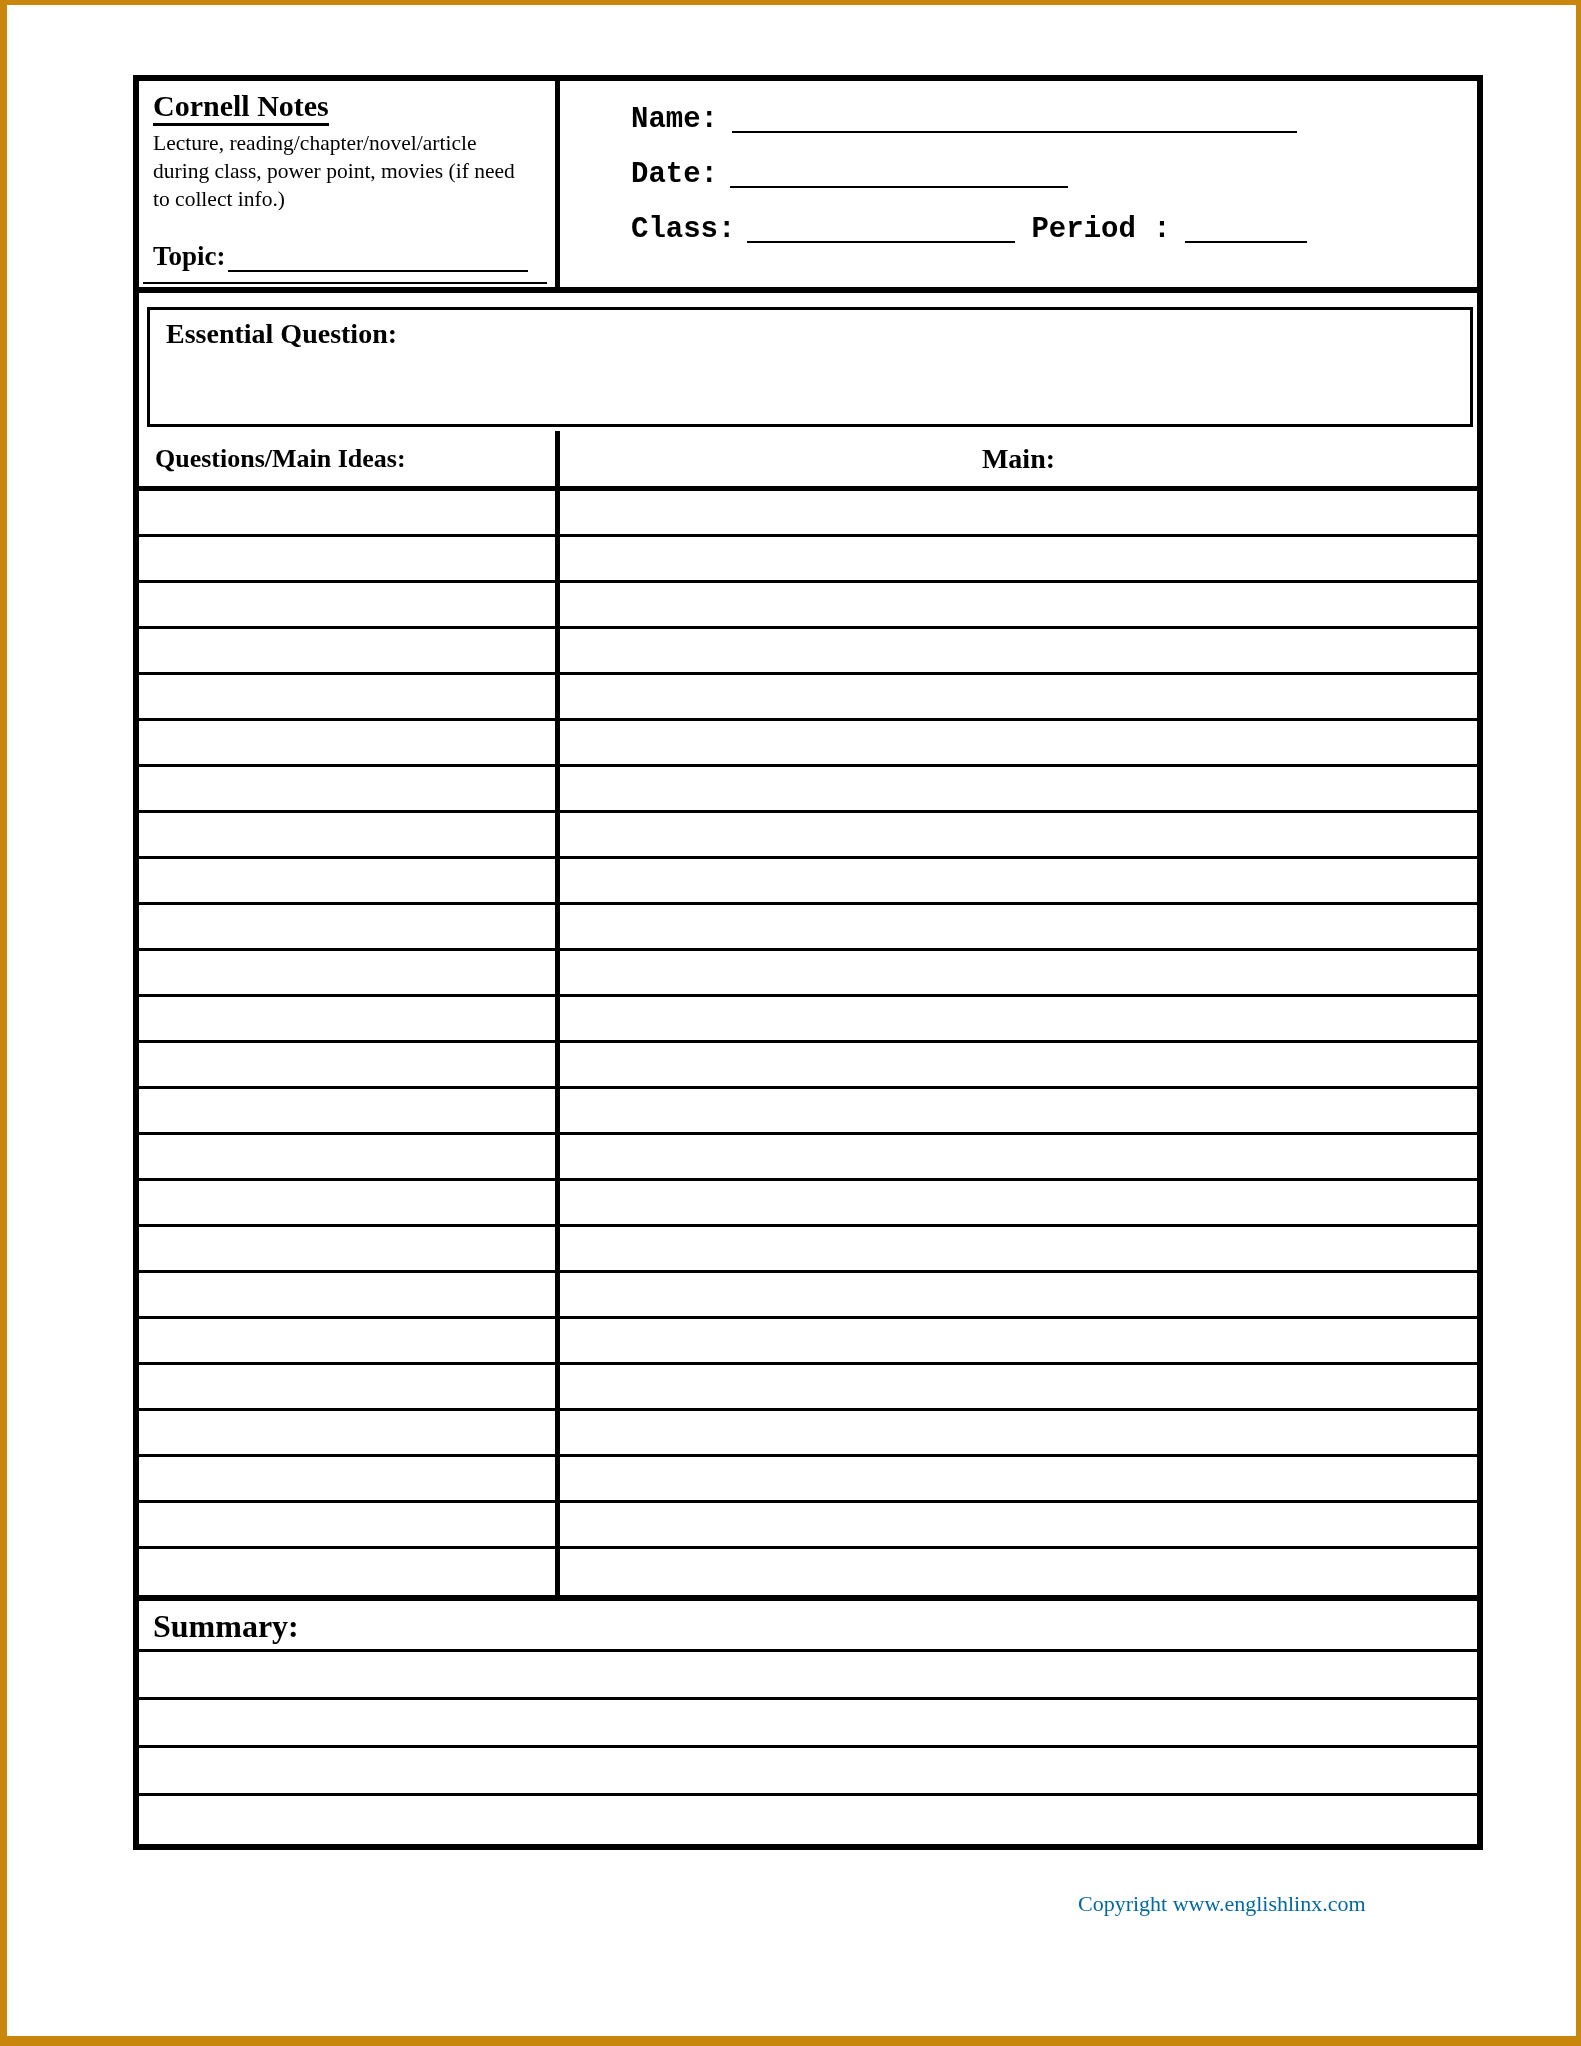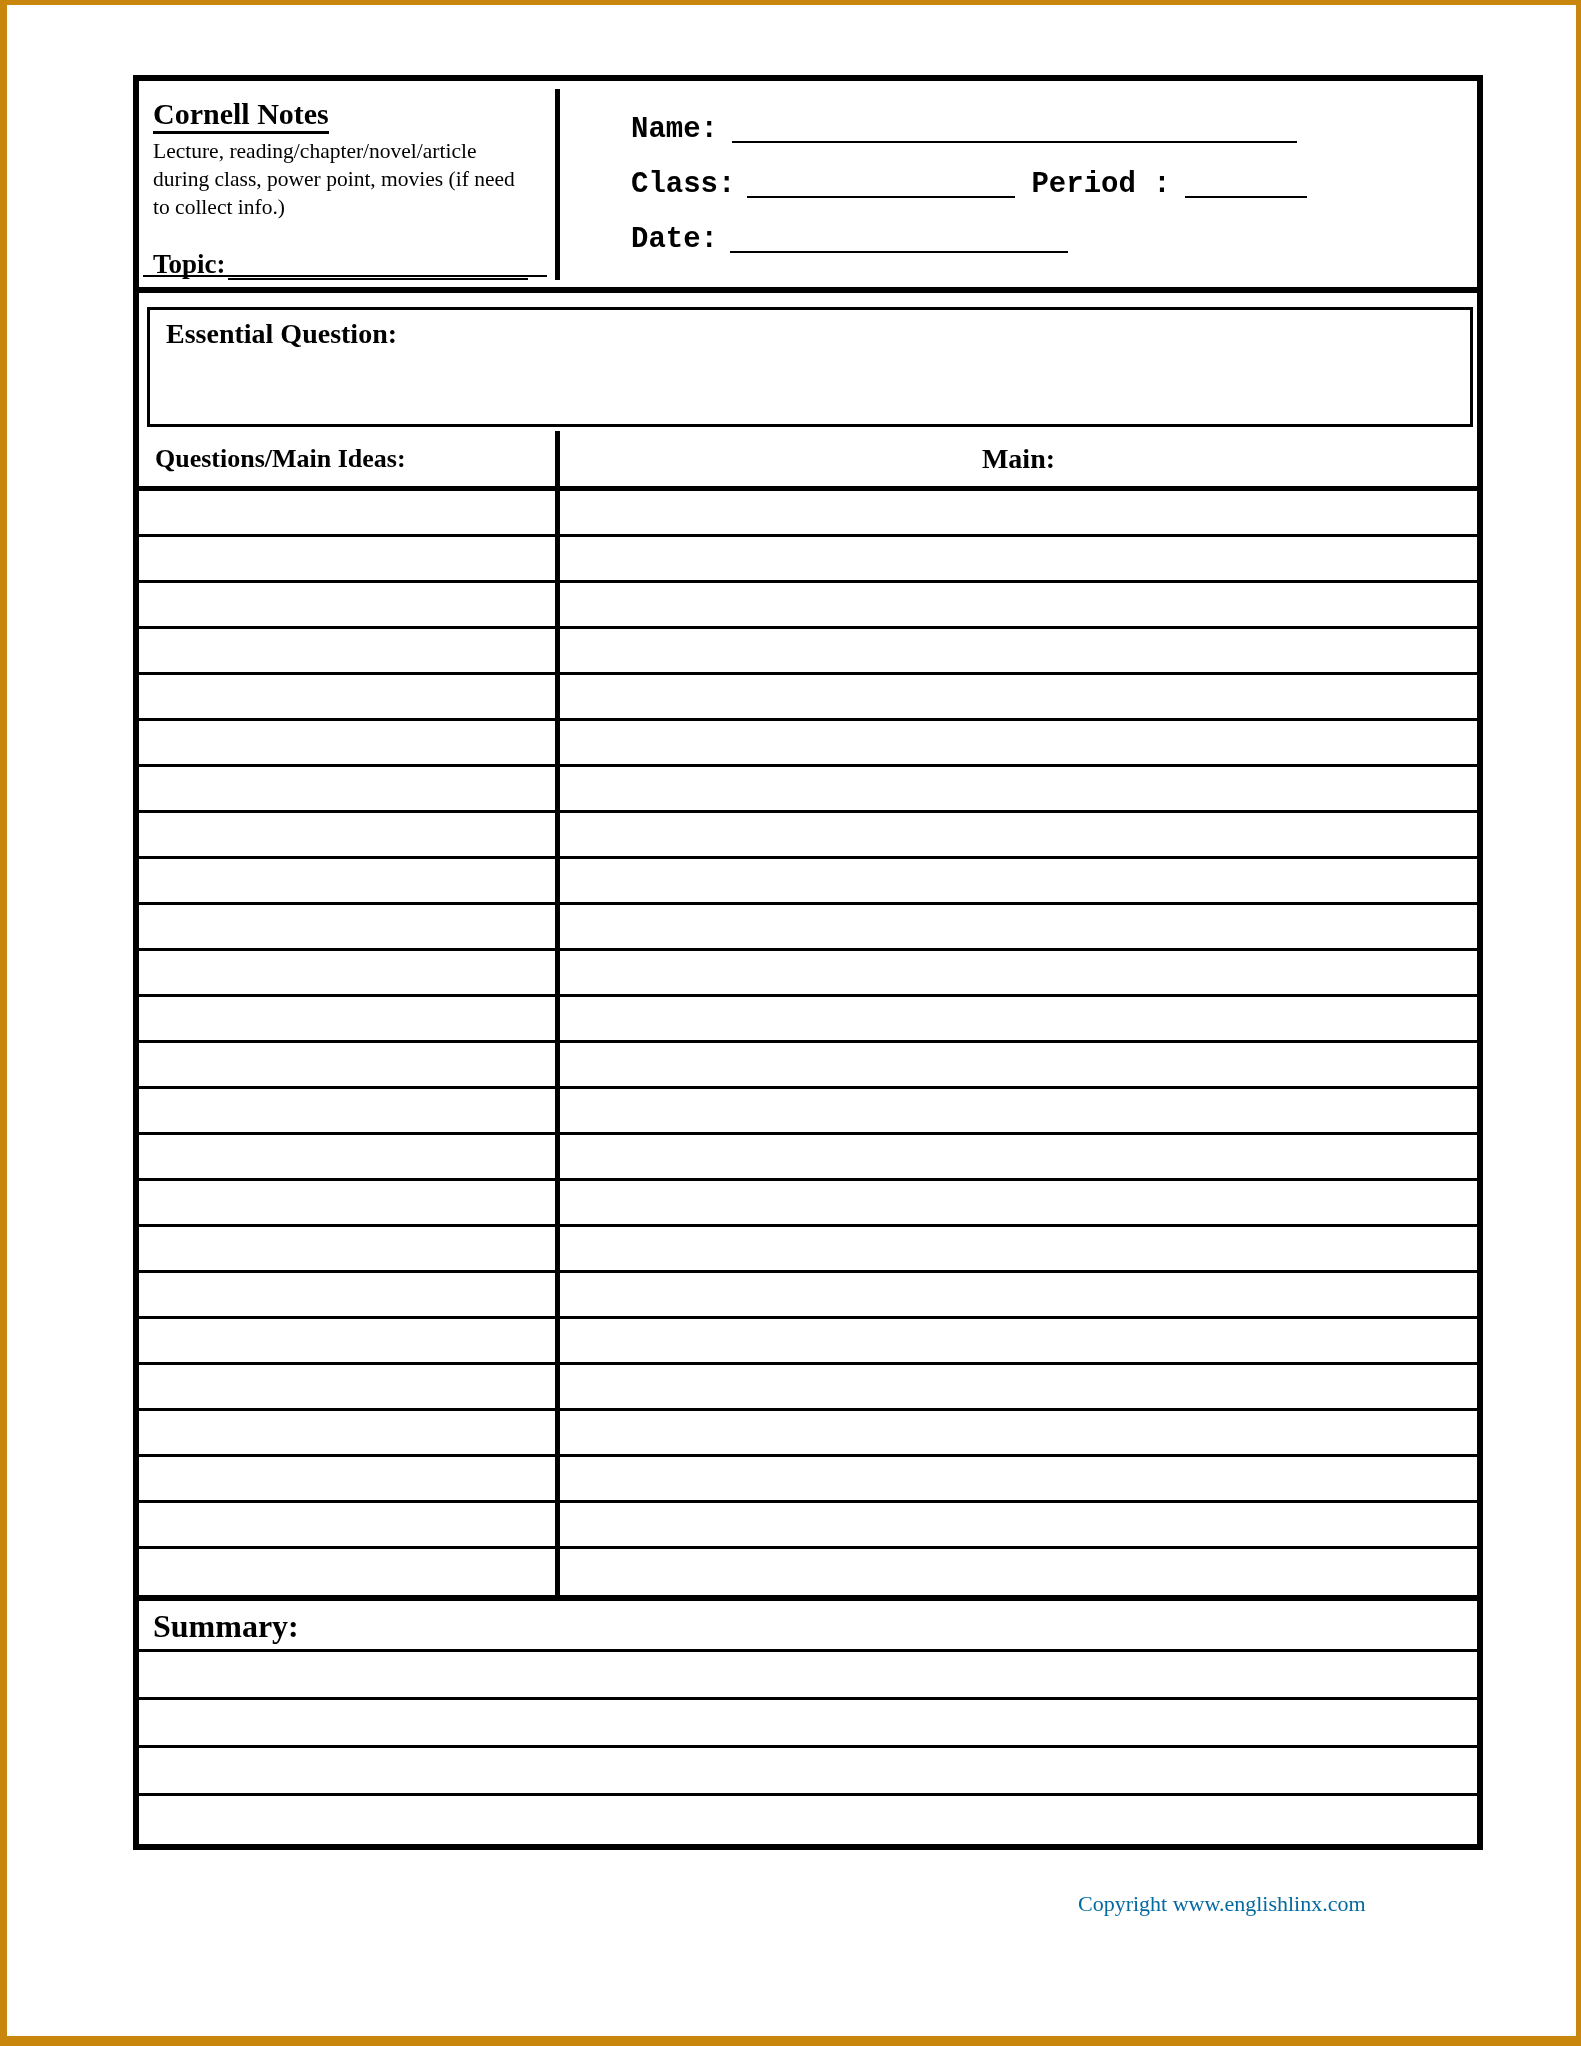--- a/index.html
+++ b/index.html
@@ -16,21 +16,21 @@
     overflow:hidden;
   }
   .sheet {
     position:absolute; left:126px; top:70px;
     width:1350px; height:1775px;
     border:6px solid #000;
     background:#fff;
   }
 
   
-  .top-section { display:flex; height:212px; border-bottom:6px solid #000;align-items:center; }
+  .top-section { display:flex; height:212px; border-bottom:6px solid #000; }
   .top-left {
     width:421px; border-right:5px solid #000;
     position:relative; padding:8px 0 0 14px;
   }
   .doc-title {
     display:inline-block;
     font-size:30px; font-weight:bold;
     border-bottom:3px solid #000; padding-bottom:1px;
     line-height:1.1;
   }
@@ -116,24 +116,24 @@
           <span>Topic:</span><span class="fill-line line-topic"></span>
         </div>
         <div class="thin-rule"></div>
       </div>
 
       <div class="top-right">
         <div class="field-row">
           <span>Name:</span><span class="fill-line line-name"></span>
         </div>
         <div class="field-row">
+          <span>Date:</span><span class="fill-line line-date"></span>
+        </div>
+        <div class="field-row">
           <span>Class:</span><span class="fill-line line-class"></span><span class="period-label">Period :</span><span class="fill-line line-period"></span>
-        </div>
-        <div class="field-row">
-          <span>Date:</span><span class="fill-line line-date"></span>
         </div>
       </div>
     </div>
 
     <div class="eq-section">
       <div class="eq-box">
         <span>Essential Question:</span>
         <span></span>
       </div>
     </div>

